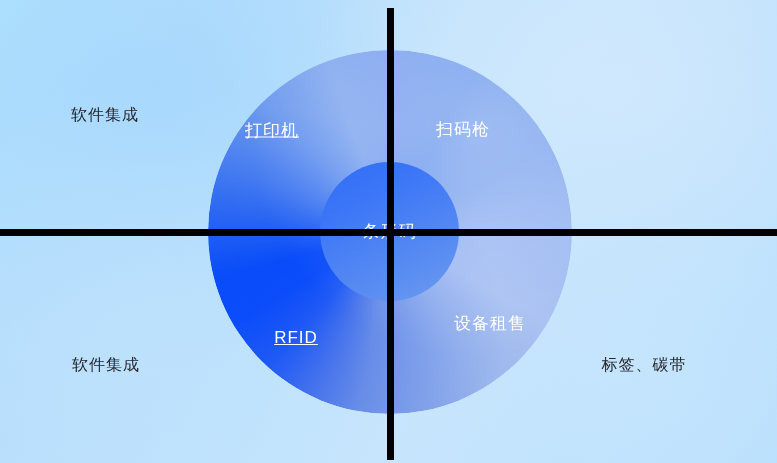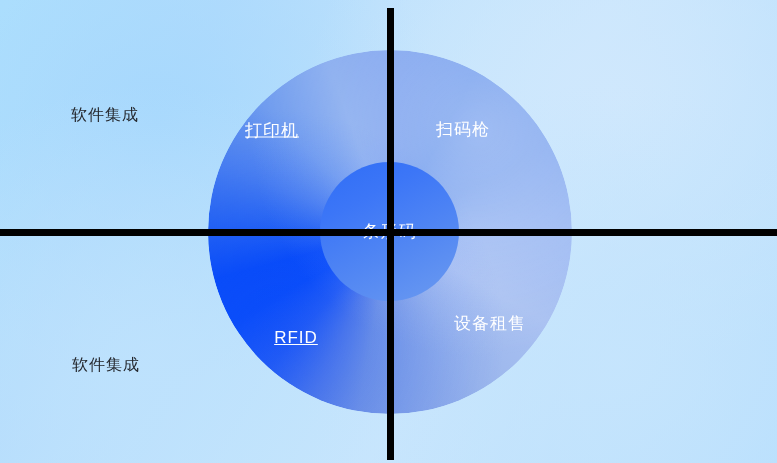--- a/index.html
+++ b/index.html
@@ -173,14 +173,15 @@
   <div class="axis-h"></div>
   <div class="axis-v"></div>
 
   <div class="label label-inner pos-printer">打印机</div>
   <div class="label label-inner pos-scanner">扫码枪</div>
   <div class="label label-inner pos-rfid">RFID</div>
   <div class="label label-inner pos-rental">设备租售</div>
 
   <div class="label label-outer pos-software">软件集成</div>
   <div class="label label-outer pos-devint">软件集成</div>
+  <div class="label label-outer pos-labels">标签、碳带</div>
 
 </div>
 
 </body></html>

